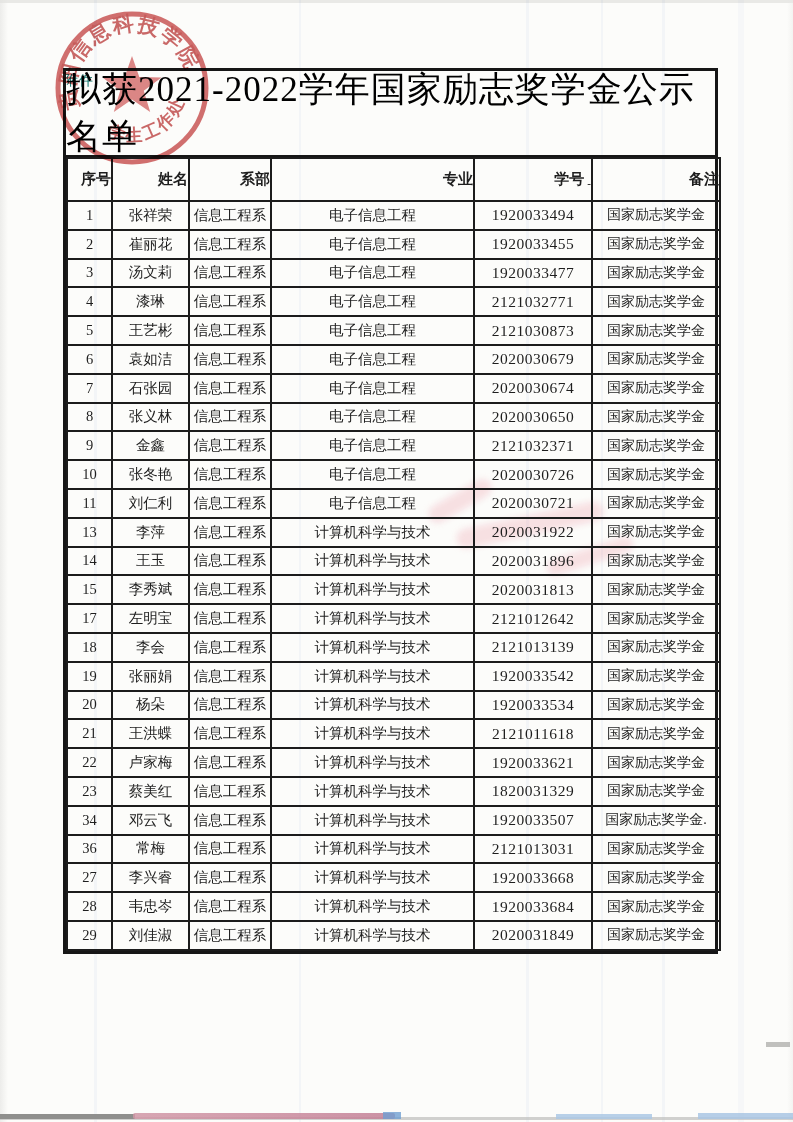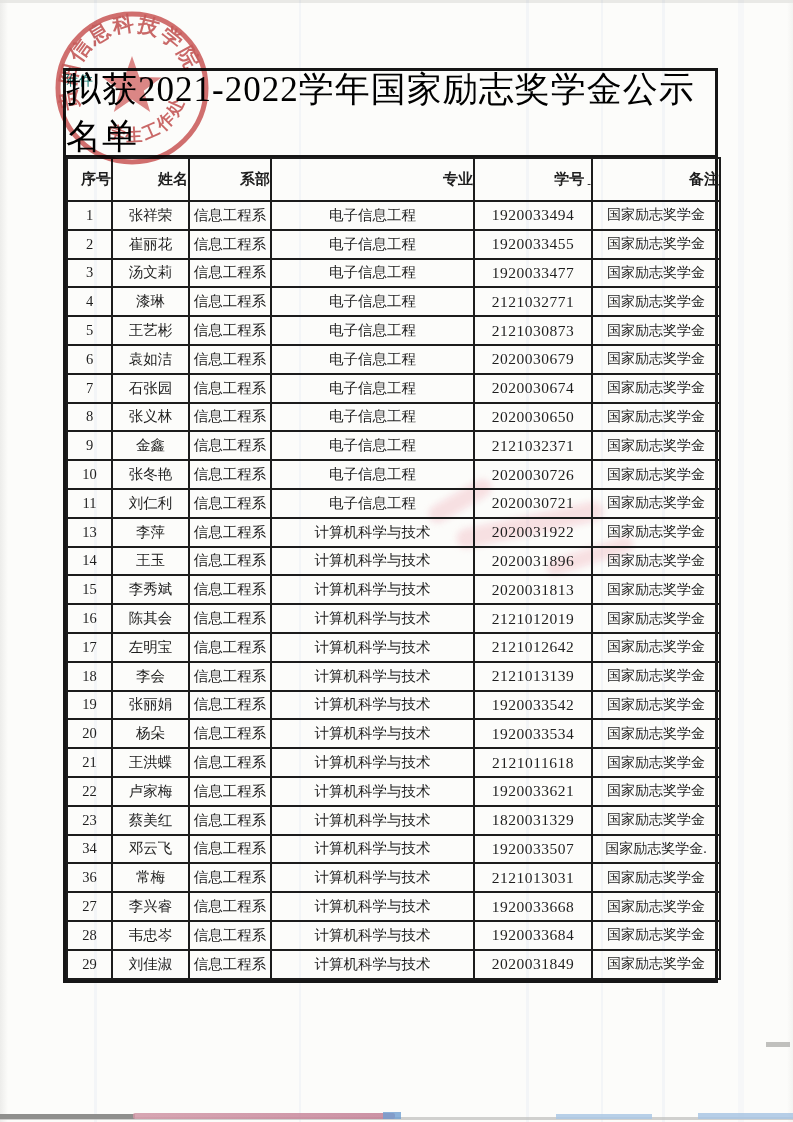--- a/index.html
+++ b/index.html
@@ -204,28 +204,20 @@
           </tr>
           <tr>
             <td class="col-no">15</td>
             <td class="col-name">李秀斌</td>
             <td class="col-dept">信息工程系</td>
             <td class="col-major">计算机科学与技术</td>
             <td class="col-id">2020031813</td>
             <td class="col-remark">国家励志奖学金</td>
           </tr>
           <tr>
-            <td class="col-no">16</td>
-            <td class="col-name">陈其会</td>
-            <td class="col-dept">信息工程系</td>
-            <td class="col-major">计算机科学与技术</td>
-            <td class="col-id">2121012019</td>
-            <td class="col-remark">国家励志奖学金</td>
-          </tr>
-          <tr>
             <td class="col-no">17</td>
             <td class="col-name">左明宝</td>
             <td class="col-dept">信息工程系</td>
             <td class="col-major">计算机科学与技术</td>
             <td class="col-id">2121012642</td>
             <td class="col-remark">国家励志奖学金</td>
           </tr>
           <tr>
             <td class="col-no">18</td>
             <td class="col-name">李会</td>

